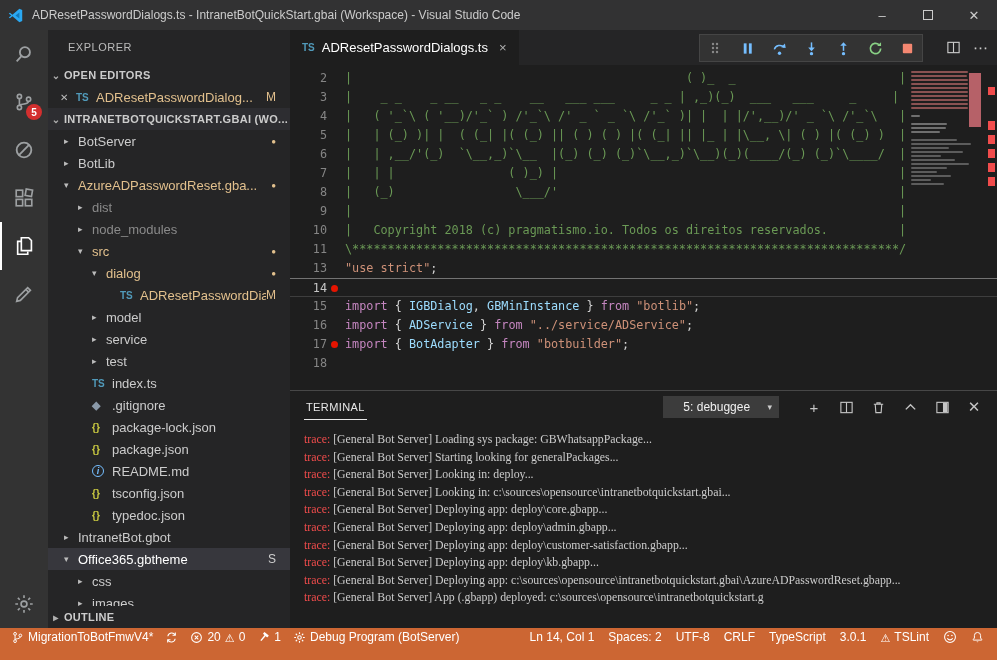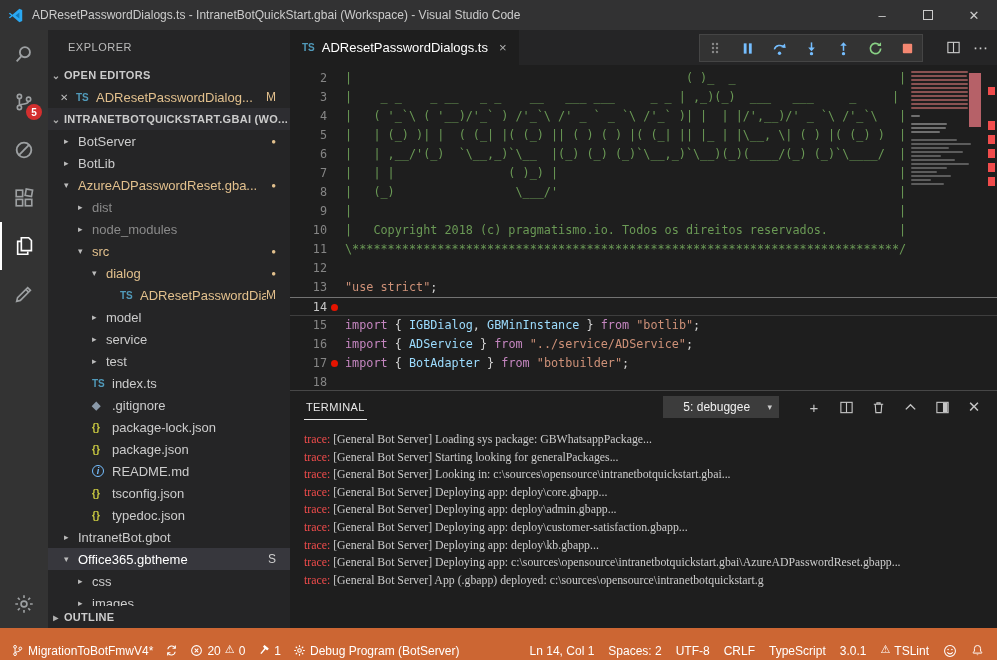--- a/index.html
+++ b/index.html
@@ -93,21 +93,21 @@
   .term-select .sel-arrow { font-size:9px; color:#cccccc; }
   .term-act { width:22px; height:22px; display:flex; align-items:center; justify-content:center; color:#c5c5c5; cursor:pointer; font-size:15px; }
   .term-body { flex:1; overflow:hidden; padding:8px 8px 0 14px; font-family:Liberation Serif, serif; font-size:11.8px; line-height:17.6px; color:#cccccc; }
   .term-line { white-space:pre-wrap; word-break:break-all; }
   .trace { color:#f14c4c; }
 
   
   .statusbar { flex:0 0 22px; background:#cc6633; color:#ffffff; display:flex; align-items:center; font-size:12px; padding:0 8px 0 6px; }
   .sb-left { display:flex; align-items:center; gap:2px; }
   .sb-right { margin-left:auto; display:flex; align-items:center; gap:4px; }
-  .sb-item { display:flex; align-items:flex-start; gap:4px; padding:16px 5px; height:29px; cursor:pointer; white-space:nowrap; }
+  .sb-item { display:flex; align-items:flex-end; gap:4px; padding:16px 5px; height:29px; cursor:pointer; white-space:nowrap; }
   .sb-item svg { display:block; }
   .warn-glyph { font-size:11px; line-height:1; }
 </style>
 </head>
 <body>
 
 <div class="window">
 
   <div class="titlebar">
     <div class="tb-logo">
@@ -384,21 +384,20 @@
             <div class="code-line"><span class="ln">2</span><span class="code-text"><span class="tk-cm">|                                               ( )_  _                       |</span></span></div>
             <div class="code-line"><span class="ln">3</span><span class="code-text"><span class="tk-cm">|    _ _    _ __   _ _    __   ___ ___     _ _ | ,_)(_)  ___   ___     _     |</span></span></div>
             <div class="code-line"><span class="ln">4</span><span class="code-text"><span class="tk-cm">|   ( '_`\ ( '__)/'_` ) /'_`\ /' _ ` _ `\ /'_` )| |  | |/',__)/' _ `\ /'_`\   |</span></span></div>
             <div class="code-line"><span class="ln">5</span><span class="code-text"><span class="tk-cm">|   | (_) )| |  ( (_| |( (_) || ( ) ( ) |( (_| || |_ | |\__, \| ( ) |( (_) )  |</span></span></div>
             <div class="code-line"><span class="ln">6</span><span class="code-text"><span class="tk-cm">|   | ,__/'(_)  `\__,_)`\__  |(_) (_) (_)`\__,_)`\__)(_)(____/(_) (_)`\____/  |</span></span></div>
             <div class="code-line"><span class="ln">7</span><span class="code-text"><span class="tk-cm">|   | |                ( )_) |                                                |</span></span></div>
             <div class="code-line"><span class="ln">8</span><span class="code-text"><span class="tk-cm">|   (_)                 \___/'                                                |</span></span></div>
             <div class="code-line"><span class="ln">9</span><span class="code-text"><span class="tk-cm">|                                                                             |</span></span></div>
             <div class="code-line"><span class="ln">10</span><span class="code-text"><span class="tk-cm">|   Copyright 2018 (c) pragmatismo.io. Todos os direitos reservados.          |</span></span></div>
             <div class="code-line"><span class="ln">11</span><span class="code-text"><span class="tk-cm">\*****************************************************************************/</span></span></div>
-            <div class="code-line"><span class="ln">12</span><span class="code-text"></span></div>
             <div class="code-line"><span class="ln">13</span><span class="code-text"><span class="tk-str">"use strict"</span><span class="tk-pl">;</span></span></div>
             <div class="code-line cl"><span class="ln ln-cur">14</span><span class="bp"></span><span class="code-text"></span></div>
             <div class="code-line"><span class="ln">15</span><span class="code-text"><span class="tk-kw">import</span><span class="tk-pl"> { </span><span class="tk-id">IGBDialog</span><span class="tk-pl">, </span><span class="tk-id">GBMinInstance</span><span class="tk-pl"> } </span><span class="tk-kw">from</span><span class="tk-pl"> </span><span class="tk-str">"botlib"</span><span class="tk-pl">;</span></span></div>
             <div class="code-line"><span class="ln">16</span><span class="code-text"><span class="tk-kw">import</span><span class="tk-pl"> { </span><span class="tk-id">ADService</span><span class="tk-pl"> } </span><span class="tk-kw">from</span><span class="tk-pl"> </span><span class="tk-str">"../service/ADService"</span><span class="tk-pl">;</span></span></div>
             <div class="code-line"><span class="ln">17</span><span class="bp"></span><span class="code-text"><span class="tk-kw">import</span><span class="tk-pl"> { </span><span class="tk-id">BotAdapter</span><span class="tk-pl"> } </span><span class="tk-kw">from</span><span class="tk-pl"> </span><span class="tk-str">"botbuilder"</span><span class="tk-pl">;</span></span></div>
             <div class="code-line"><span class="ln">18</span><span class="code-text"></span></div>
           </div>
         <div class="mm-errblock"></div>
         <div class="minimap" id="minimap">
             <div class="mm-bar" style="width: 56.88px; background: rgb(138, 82, 82);"></div>
@@ -468,20 +467,21 @@
             <svg viewBox="0 0 16 16" width="15" height="15">
                 <rect x="2" y="2.5" width="12" height="11" fill="none" stroke="#c5c5c5" stroke-width="1.2"></rect>
                 <rect x="8.5" y="3.2" width="4.8" height="9.6" fill="#c5c5c5"></rect>
               </svg>
           </span>
           <span class="term-act">✕</span>
         </div>
         <div class="term-body" id="terminal-output">
             <div class="term-line"><span class="trace">trace:</span><span> [General Bot Server] Loading sys package: GBWhatsappPackage...</span></div>
             <div class="term-line"><span class="trace">trace:</span><span> [General Bot Server] Starting looking for generalPackages...</span></div>
+            <div class="term-line"><span class="trace">trace:</span><span> [General Bot Server] Looking in: deploy...</span></div>
             <div class="term-line"><span class="trace">trace:</span><span> [General Bot Server] Looking in: c:\sources\opensource\intranetbotquickstart.gbai...</span></div>
             <div class="term-line"><span class="trace">trace:</span><span> [General Bot Server] Deploying app: deploy\core.gbapp...</span></div>
             <div class="term-line"><span class="trace">trace:</span><span> [General Bot Server] Deploying app: deploy\admin.gbapp...</span></div>
             <div class="term-line"><span class="trace">trace:</span><span> [General Bot Server] Deploying app: deploy\customer-satisfaction.gbapp...</span></div>
             <div class="term-line"><span class="trace">trace:</span><span> [General Bot Server] Deploying app: deploy\kb.gbapp...</span></div>
             <div class="term-line"><span class="trace">trace:</span><span> [General Bot Server] Deploying app: c:\sources\opensource\intranetbotquickstart.gbai\AzureADPasswordReset.gbapp...</span></div>
             <div class="term-line"><span class="trace">trace:</span><span> [General Bot Server] App (.gbapp) deployed: c:\sources\opensource\intranetbotquickstart.g</span></div>
           </div>
       </div>
     </div>

